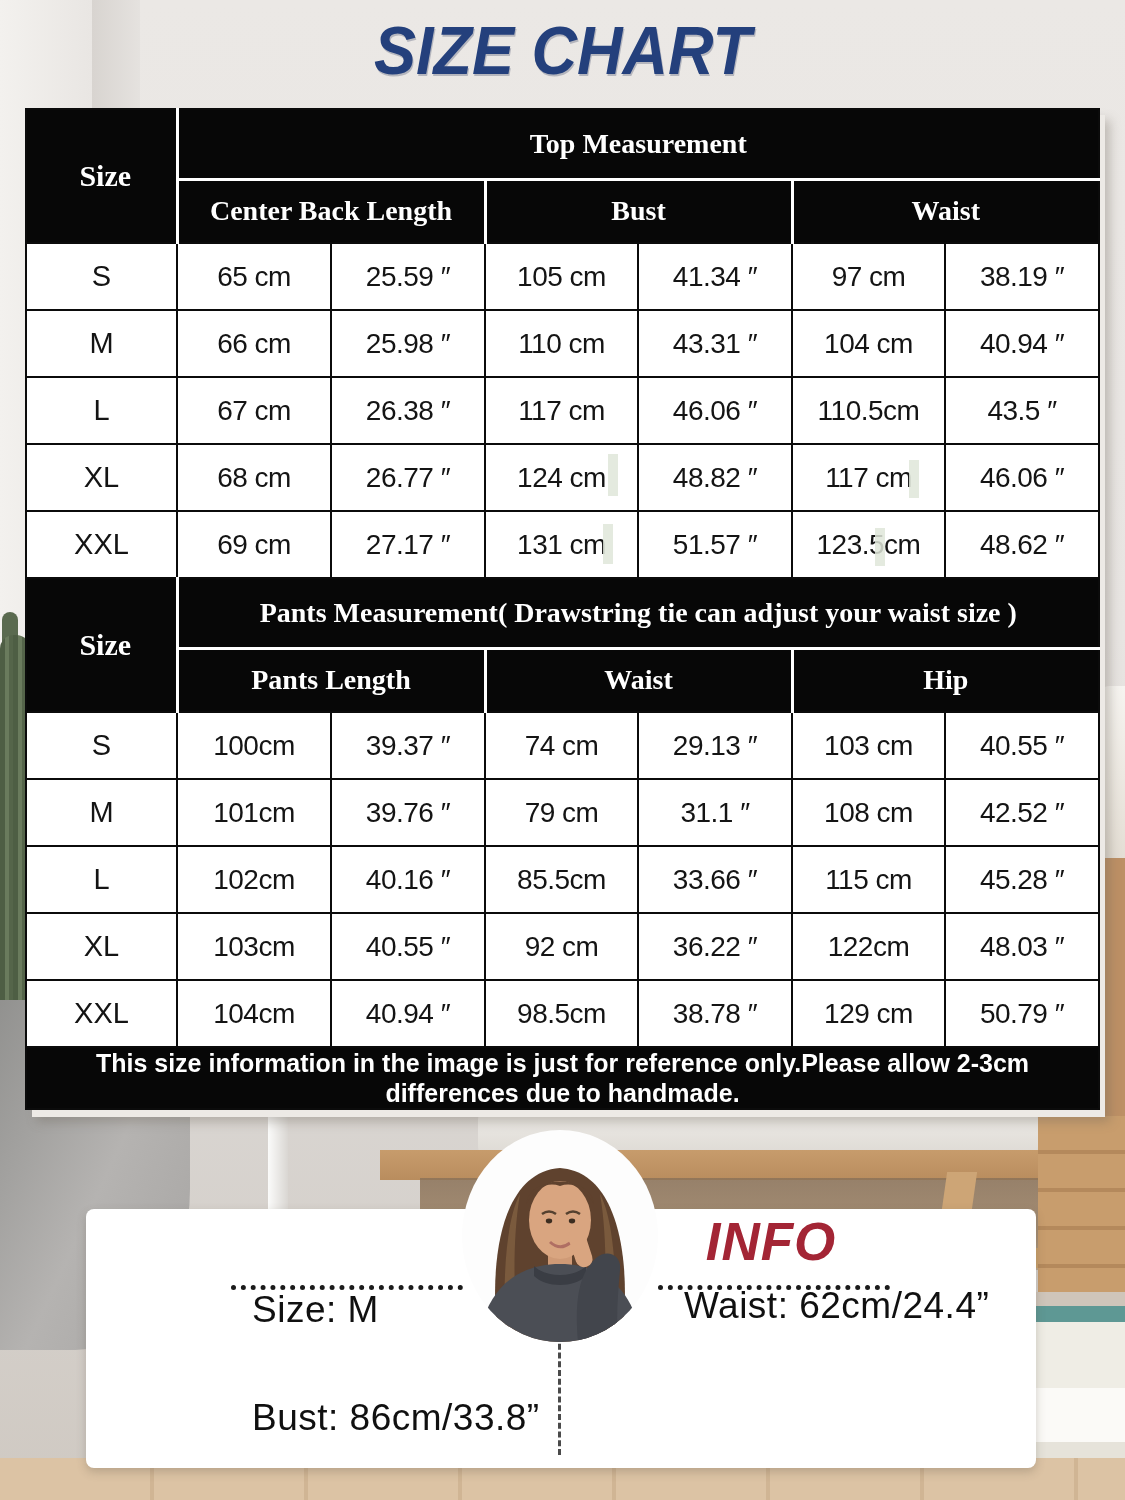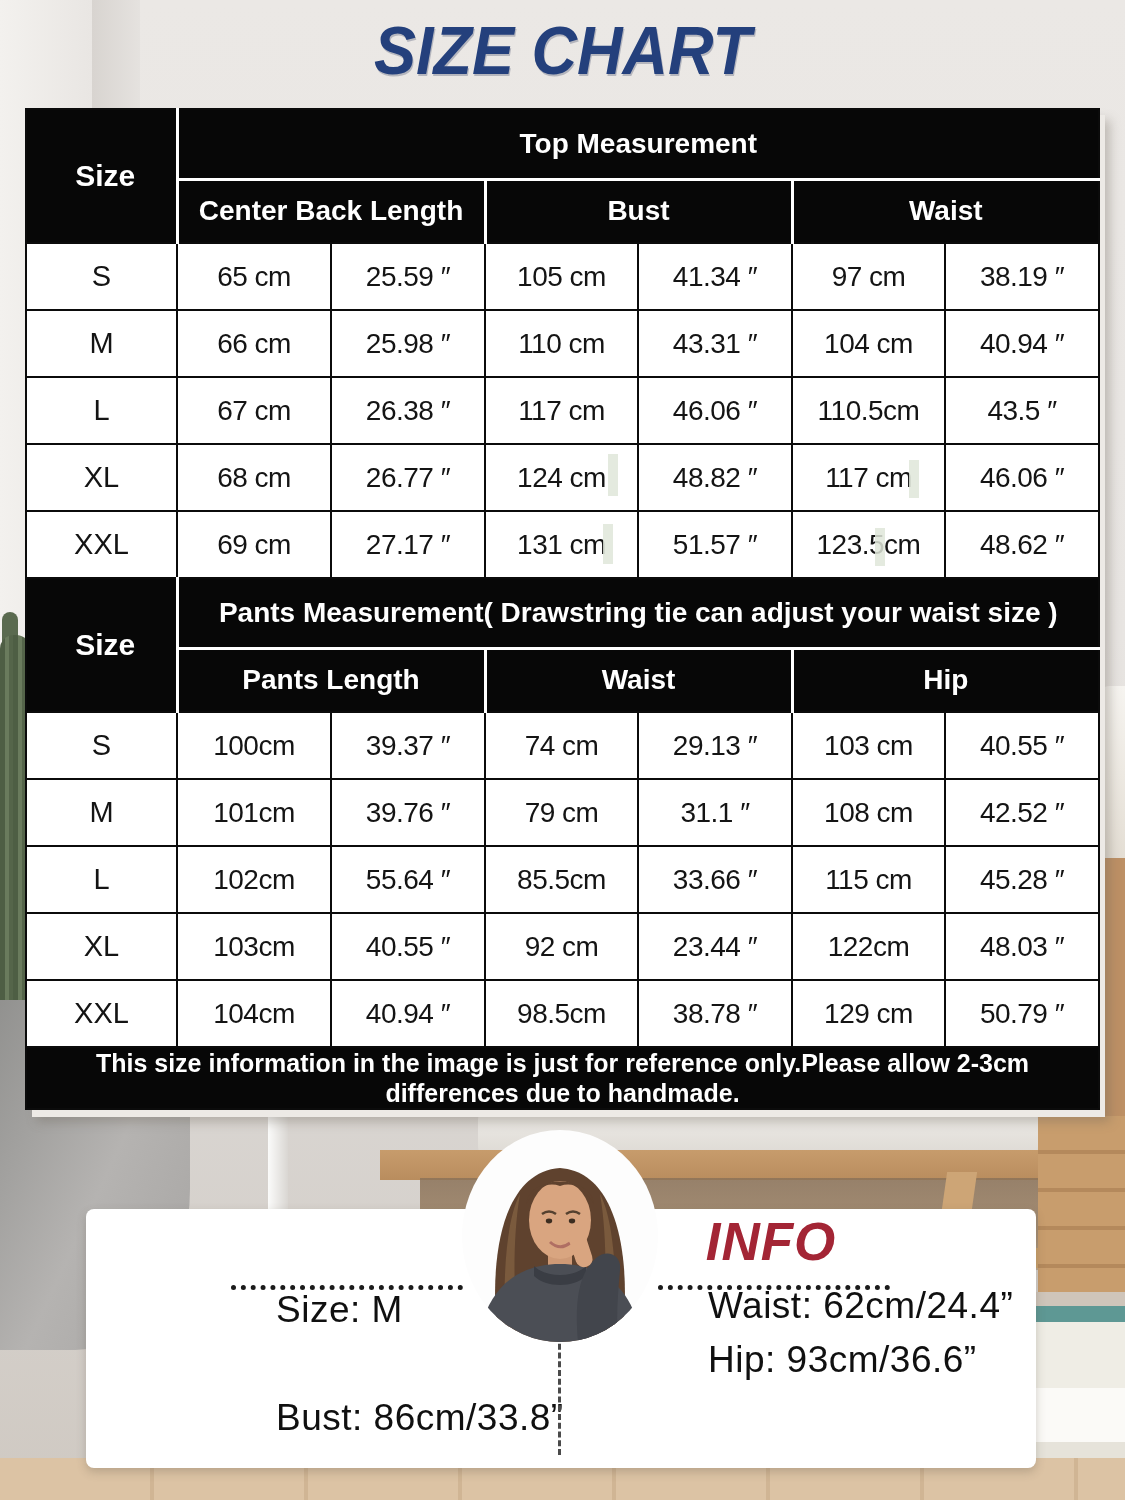--- a/index.html
+++ b/index.html
@@ -46,41 +46,41 @@
   
   .title{position:absolute;left:0;top:14px;width:1125px;text-align:center;
     font-size:63px;font-weight:800;font-style:italic;letter-spacing:0px;
     color:#24407c;transform:scaleY(1.08);text-shadow:1px 2px 0 rgba(20,30,70,.25);}
   
   .table-wrap{position:absolute;left:25px;top:108px;width:1073px;z-index:5;
     background:#fff;box-shadow:7px 7px 0 #edeae6,12px 12px 10px rgba(110,100,90,.35);}
   table{border-collapse:collapse;table-layout:fixed;width:1073px;}
   td{border:2px solid #0b0b0b;text-align:center;vertical-align:middle;
      font-size:28px;color:#141414;letter-spacing:-0.5px;padding:0;}
-  .hd{background:#070707;color:#ffffff;font-weight:bold;letter-spacing:0;}
+  .hd{background:#070707;color:#ffffff;font-weight:bold;letter-spacing:0;font-family:Liberation Serif, serif;}
   .size-head{border-right:3px solid #ffffff;font-size:30px;padding-left:8px;}
   .group-head{border-bottom:3px solid #ffffff;font-size:28px;}
   .sub-head{border-right:3px solid #ffffff;font-size:28px;}
   .sub-head.last{border-right:2px solid #0b0b0b;}
   tr.h-group{height:70px;} tr.h-sub{height:64px;}
   tbody.rows tr{height:67px;}
   td.c-size{font-size:29px;letter-spacing:0;}
   tr.h-note{height:50px;}
   td.note{background:#070707;color:#fff;font-weight:bold;font-size:25px;
     line-height:1.2;padding:0 56px;letter-spacing:0;}
   .artifact{position:absolute;background:#dfe6d9;opacity:.85;z-index:6;}
   
   .panel{position:absolute;left:86px;top:1209px;width:950px;height:259px;z-index:8;
     background:#ffffff;border-radius:8px;box-shadow:0 4px 10px rgba(80,70,60,.25);}
   .mi-head{position:absolute;width:280px;text-align:center;font-size:53px;
     font-weight:bold;font-style:italic;color:#a32535;letter-spacing:1px;top:2px;}
   .mi-head.model{left:110px;} .mi-head.info{left:545px;}
   .dots{position:absolute;top:76px;width:232px;height:0;border-bottom:5px dotted #1b1b1b;}
   .dots.left{left:145px;} .dots.right{left:572px;}
-  .line{position:absolute;font-size:37px;color:#101010;letter-spacing:.5px;white-space:nowrap;margin-left:24px;}
+  .line{position:absolute;font-size:37px;color:#101010;letter-spacing:.5px;white-space:nowrap;}
   .l0{left:166px;top:80px;} .l1{left:166px;top:134px;} .l2{left:166px;top:188px;text-align:right;}
   .r0{left:598px;top:76px;} .r1{left:598px;top:130px;}
   .vdash{position:absolute;left:472px;top:126px;height:120px;width:0;border-left:3px dashed #4a4a4a;}
   
   .photo{position:absolute;left:462px;top:1130px;width:196px;height:212px;z-index:9;}
 </style>
 </head>
 <body>
 
 <div class="scene">
@@ -202,32 +202,32 @@
             <td>101cm</td>
             <td>39.76 ″</td>
             <td>79 cm</td>
             <td>31.1 ″</td>
             <td>108 cm</td>
             <td>42.52 ″</td>
           </tr>
           <tr>
             <td class="c-size">L</td>
             <td>102cm</td>
-            <td>55.64 ″</td>
+            <td>40.16 ″</td>
             <td>85.5cm</td>
             <td>33.66 ″</td>
             <td>115 cm</td>
             <td>45.28 ″</td>
           </tr>
           <tr>
             <td class="c-size">XL</td>
             <td>103cm</td>
             <td>40.55 ″</td>
             <td>92 cm</td>
-            <td>23.44 ″</td>
+            <td>36.22 ″</td>
             <td>122cm</td>
             <td>48.03 ″</td>
           </tr>
           <tr>
             <td class="c-size">XXL</td>
             <td>104cm</td>
             <td>40.94 ″</td>
             <td>98.5cm</td>
             <td>38.78 ″</td>
             <td>129 cm</td>
@@ -247,21 +247,20 @@
     <div class="artifact" style="left:850px;top:420px;width:10px;height:38px;"></div>
   </div>
 
   <div class="panel">
     <div class="mi-head info">INFO</div>
     <div class="dots left"></div>
     <div class="dots right"></div>
     <div class="line l0">Size: M</div>
     <div class="line l2">Bust: 86cm/33.8”</div>
     <div class="line r0">Waist: 62cm/24.4”</div>
-    <div class="line r1">Hip: 93cm/36.6”</div>
     <div class="vdash"></div>
   </div>
 
   <svg class="photo" viewBox="0 0 196 212" aria-hidden="true">
     <defs>
         <clipPath id="pc">
           <ellipse cx="98" cy="106" rx="98" ry="106"></ellipse>
         </clipPath>
       </defs>
     <g clip-path="url(#pc)">

